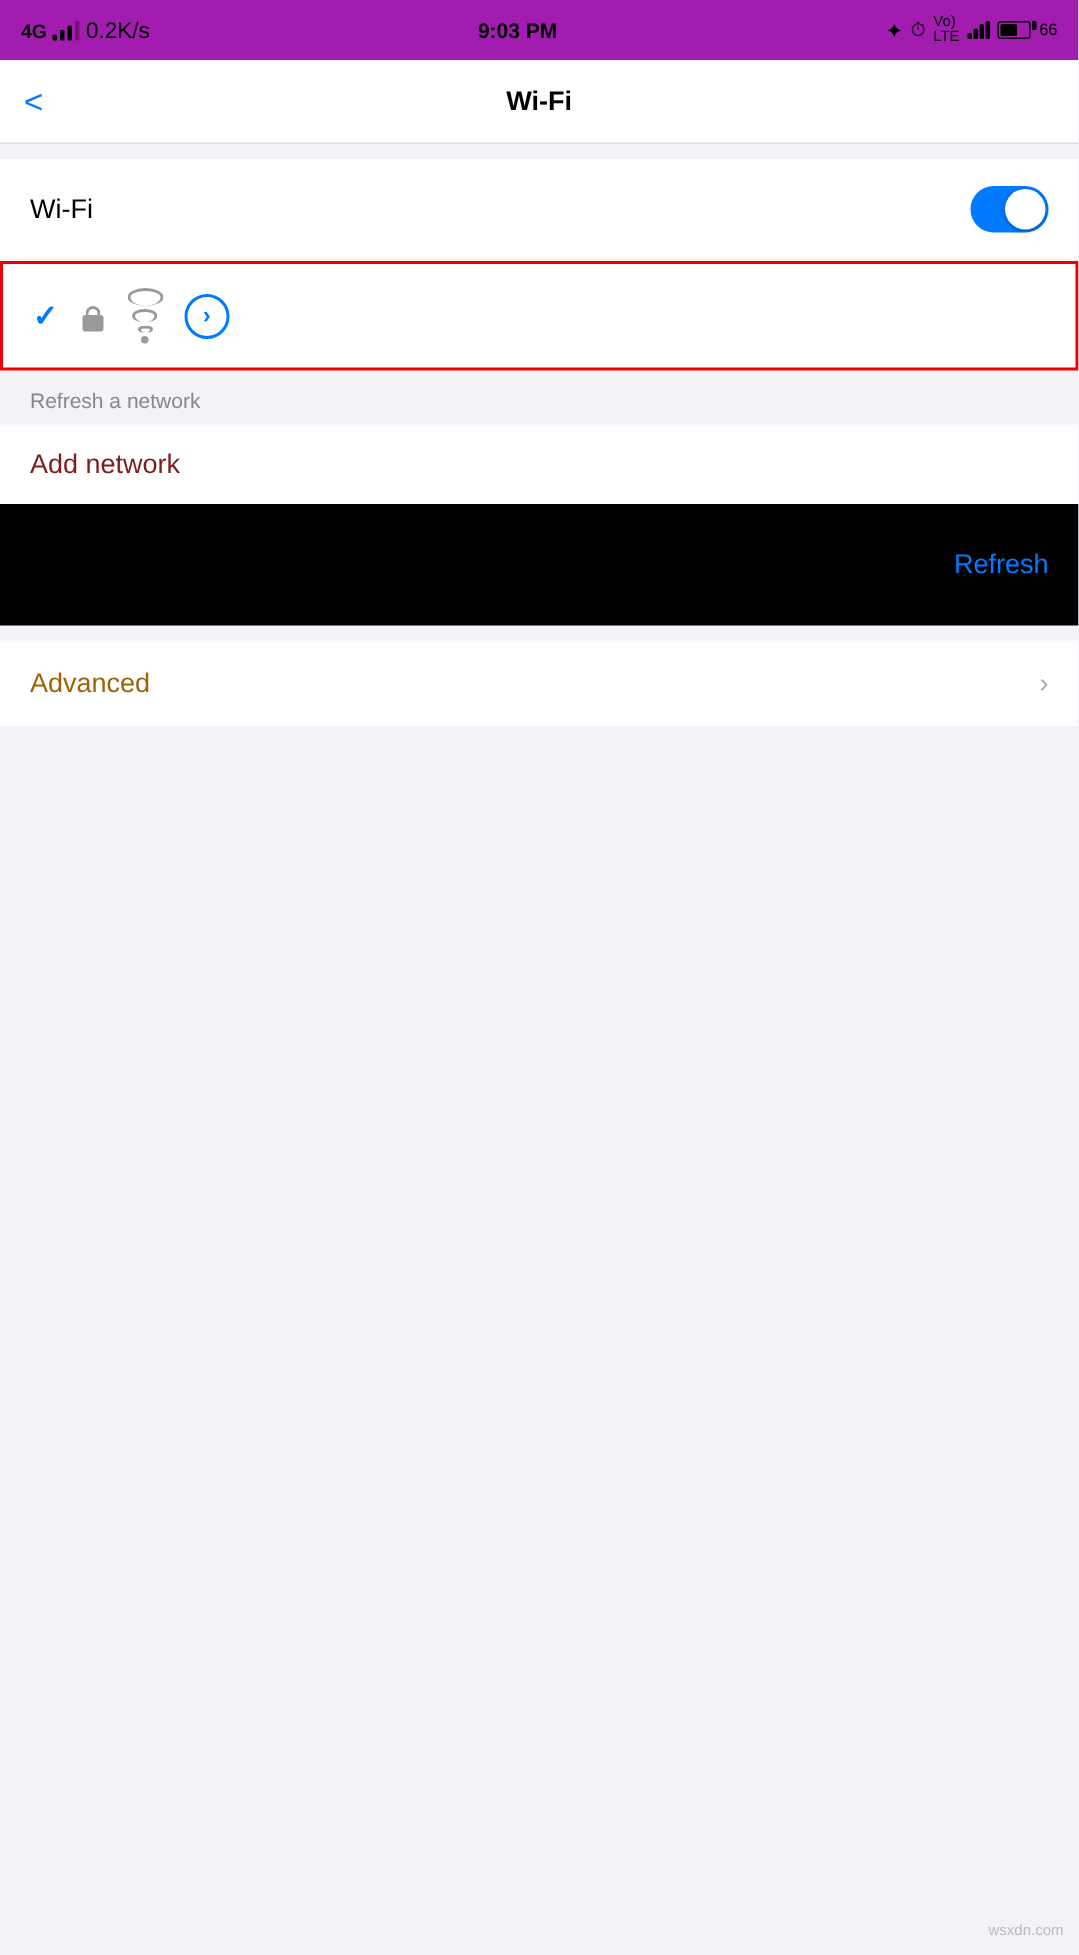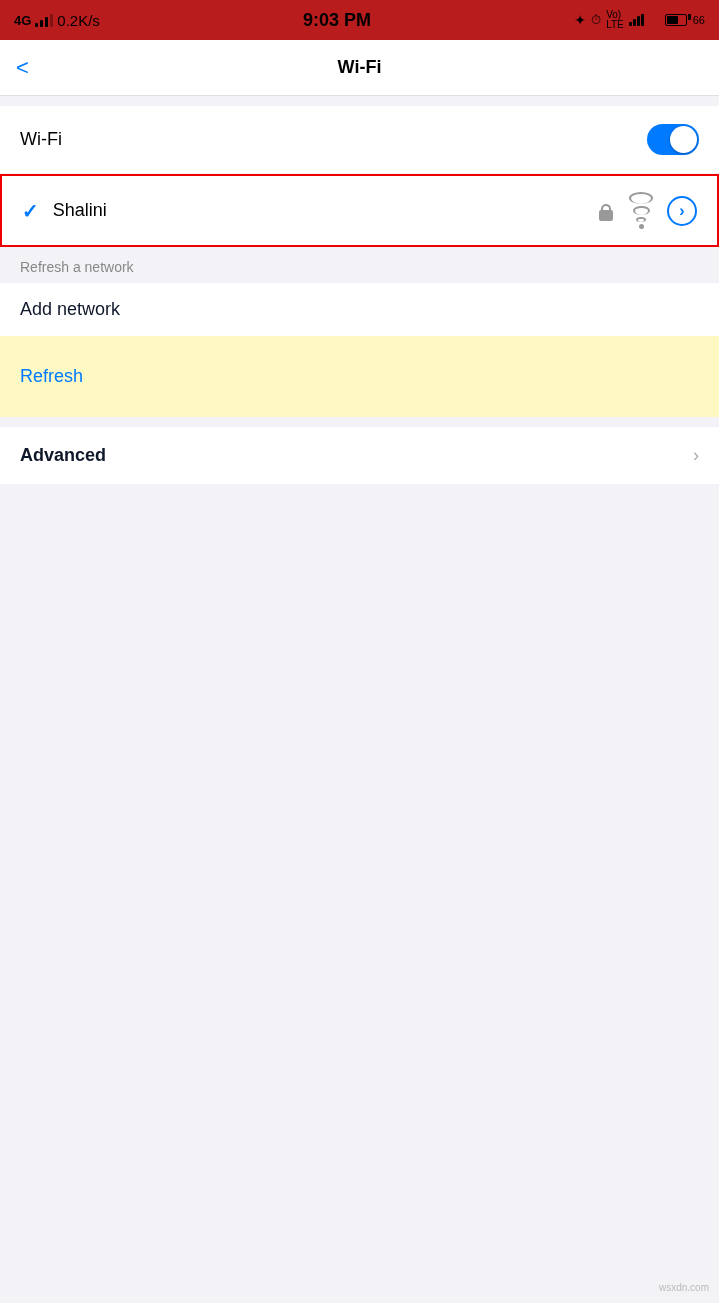--- a/index.html
+++ b/index.html
@@ -9,30 +9,30 @@
       min-height: 1303px;
       font-family: -apple-system, 'Helvetica Neue', Arial, sans-serif;
       background: #f2f2f7;
       overflow-x: hidden;
     }
 
     
     .status-bar {
       width: 100%;
       height: 40px;
-      background: #b91c1c;
+      background: #a21caf;
       display: flex;
       align-items: center;
       justify-content: space-between;
       padding: 0 14px;
       font-size: 13px;
       font-weight: 500;
     }
     .status-left { display: flex; align-items: center; gap: 4px; }
-    .status-center { font-size: 18px; font-weight: 600; }
+    .status-center { font-size: 14px; font-weight: 600; }
     .status-right { display: flex; align-items: center; gap: 5px; }
 
     
     .signal-bars { display: flex; align-items: flex-end; gap: 2px; height: 14px; }
     .signal-bars span {
       background: #000;
       width: 3px;
       border-radius: 1px;
     }
     .signal-bars span:nth-child(1) { height: 4px; }
@@ -201,70 +201,69 @@
       color: #888;
       background: #f2f2f7;
     }
 
     
     .add-network-section {
       background: #fff;
       padding: 16px 20px;
     }
     .add-network-text {
-      color: #0f172a;
+      color: #7f1d1d;
       font-size: 18px;
       cursor: pointer;
       text-align: center;
     }
 
     
     .refresh-section {
-      background: #fef9c3;
+      background: #000000;
       padding: 30px 20px;
-      text-align: left;
+      text-align: right;
     }
     .refresh-text {
       color: #007AFF;
       font-size: 18px;
       cursor: pointer;
     }
 
     
     .advanced-section {
       background: #fff;
       margin-top: 10px;
       display: flex;
       align-items: center;
       justify-content: space-between;
       padding: 18px 20px;
       cursor: pointer;
     }
     .advanced-label {
       font-size: 18px;
-      font-weight: 700;
-      color: #0f172a;
+      font-weight: 400;
+      color: #a16207;
     }
     .chevron-right {
       color: #aaa;
       font-size: 18px;
     }
 
     
     .bottom-area {
       background: #f2f2f7;
       flex: 1;
       min-height: 280px;
     }
 
     
     .battery {
       display: flex;
       align-items: flex-start;
-      margin-left: 16px;
     }
     .battery-body {
       width: 22px;
       height: 12px;
       border: 1.5px solid #000;
       border-radius: 2px;
       position: relative;
       display: flex;
       align-items: center;
       padding: 1px;
@@ -360,21 +359,20 @@
     <span class="wifi-label">Wi-Fi</span>
     <div class="toggle">
       <div class="toggle-knob"></div>
     </div>
   </div>
 </div>
 
 <div style="background:#fff; margin-top:1px;">
   <div class="network-item">
     <span class="network-check">✓</span>
-    <span class="network-name">Shalini</span>
     <div class="network-icons">
 
       <div class="lock-icon">
         <div class="lock-shackle"></div>
         <div class="lock-body"></div>
       </div>
 
       <div class="wifi-icon">
         <div class="wifi-arc wifi-arc-3"></div>
         <div class="wifi-arc wifi-arc-2"></div>

